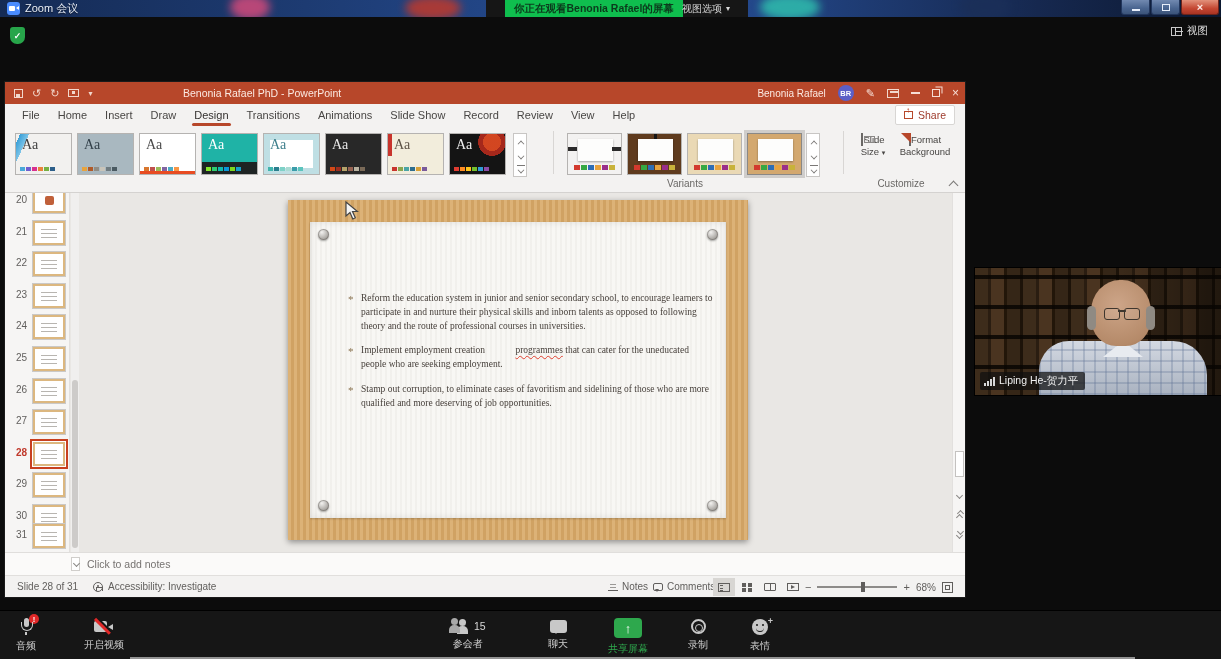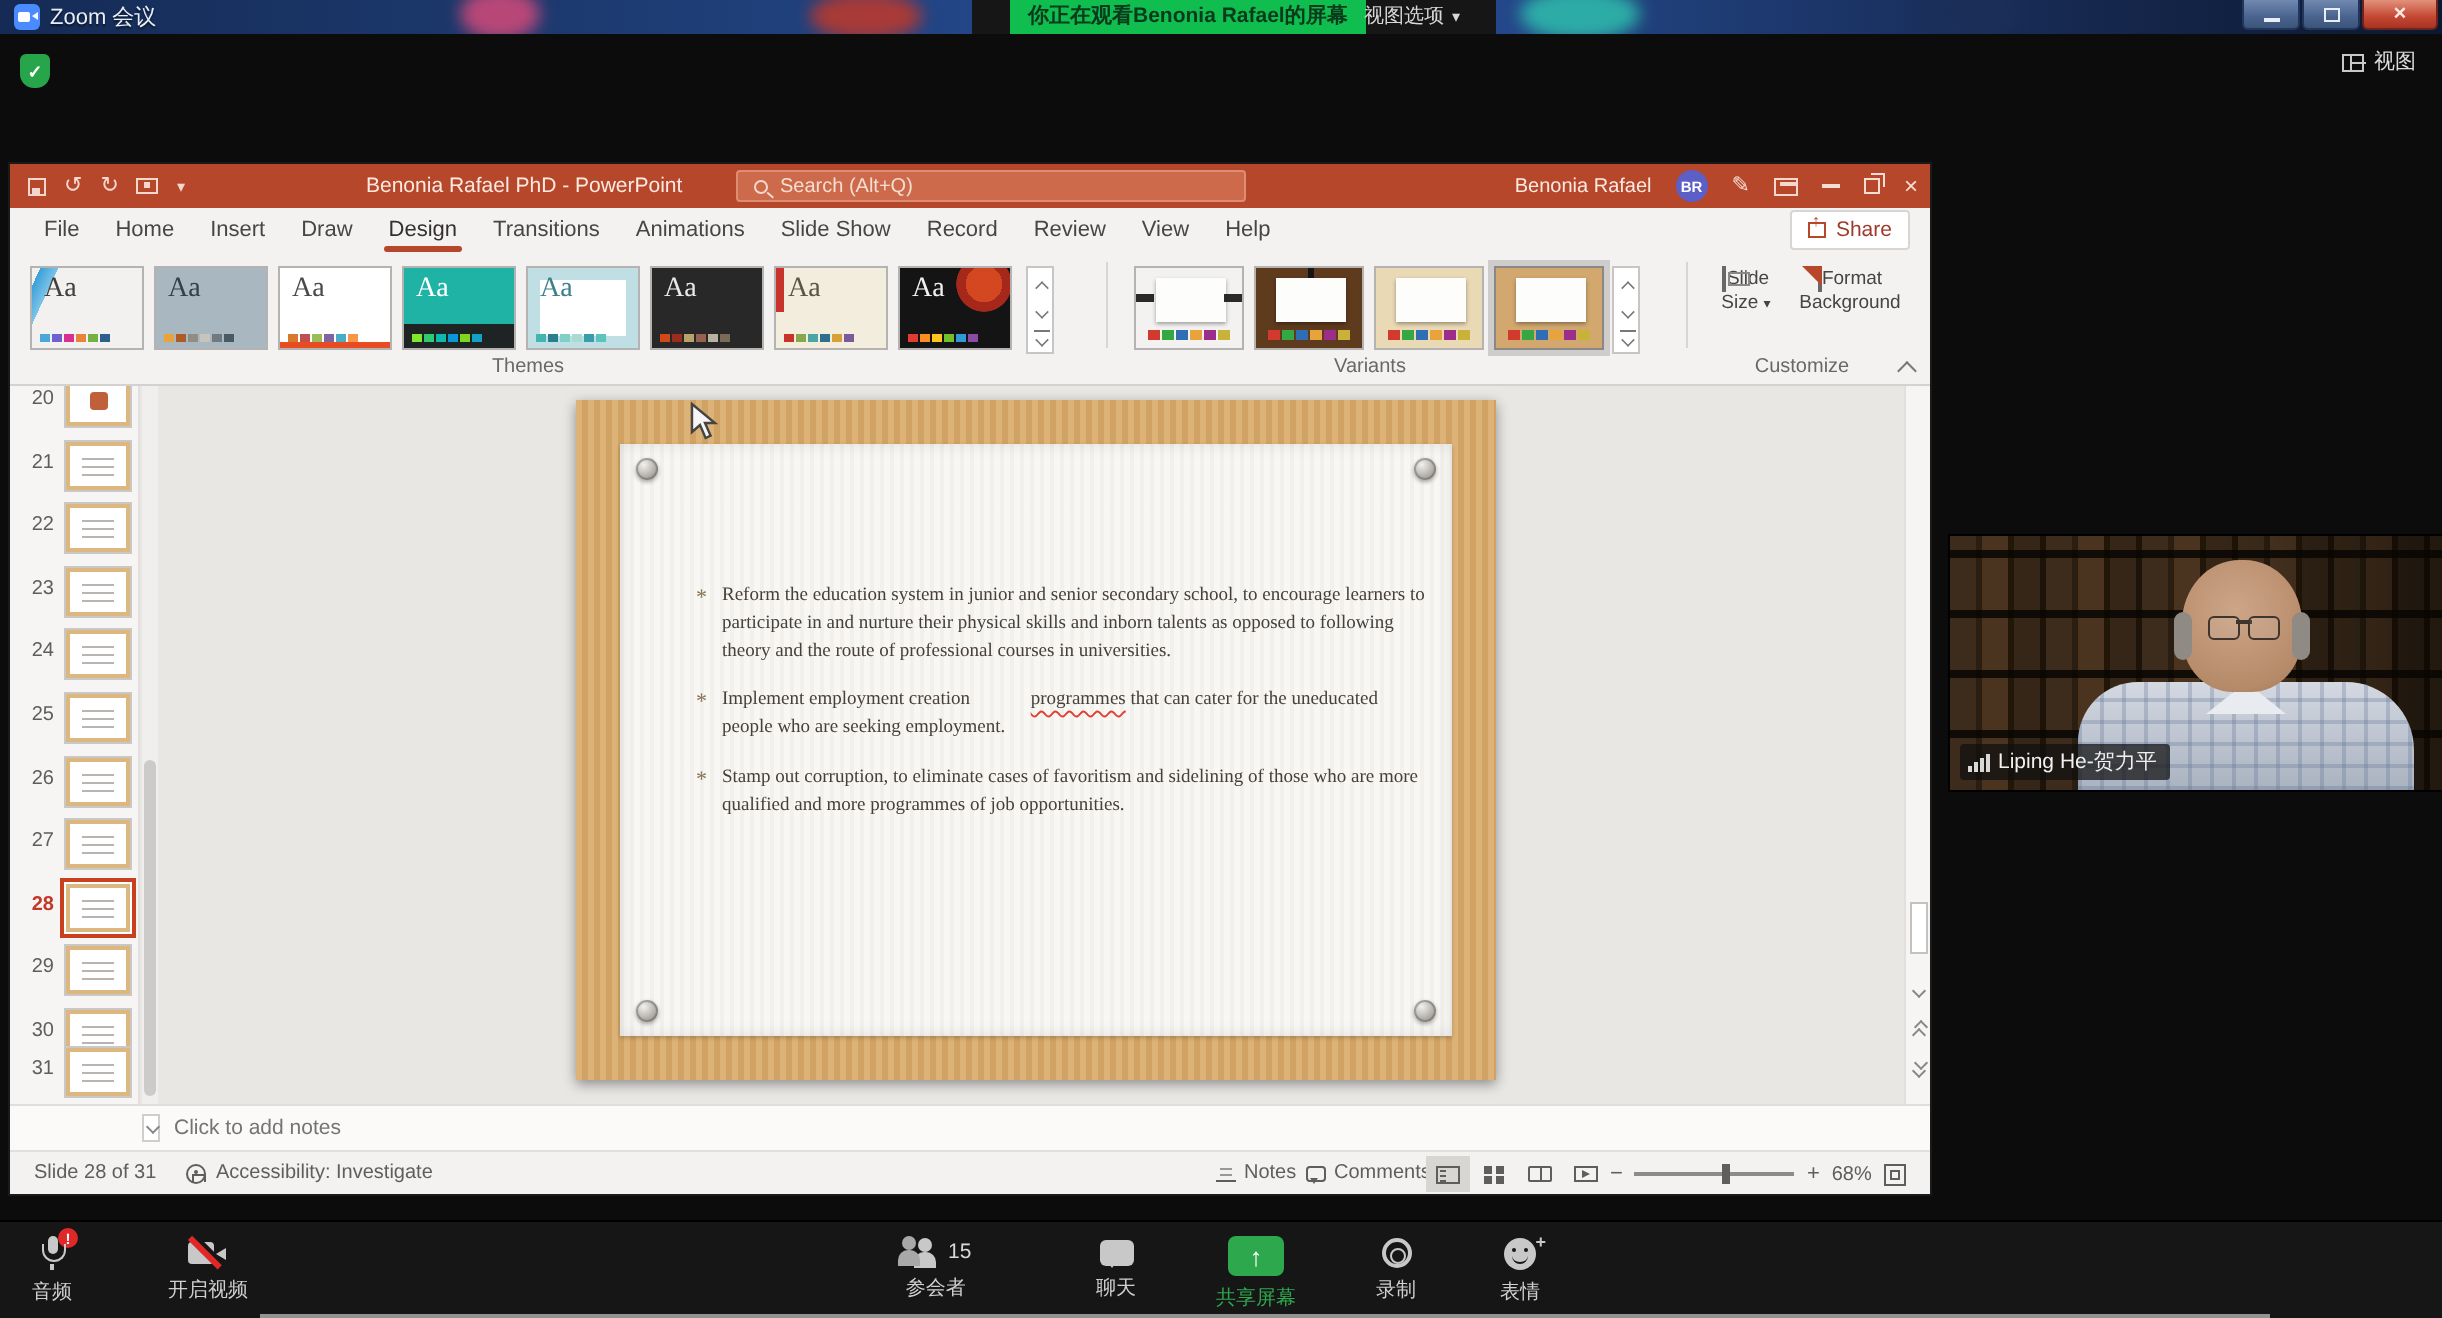--- a/index.html
+++ b/index.html
@@ -323,24 +323,20 @@
 
     <div class="ppt-titlebar" style="background: rgb(183, 71, 42);">
       <div class="qat">
         <span class="g-save"></span>
         <span class="g-arrow">↺</span>
         <span class="g-arrow">↻</span>
         <span class="g-present"></span>
         <span class="g-qcaret">▾</span>
       </div>
       <div class="ppt-title">Benonia Rafael PhD  -  PowerPoint</div>
-      <div class="ppt-search">
-        <span class="g-mag"></span>
-        <span>Search (Alt+Q)</span>
-      </div>
       <div class="tb-right">
         <span class="acct-name">Benonia Rafael</span>
         <span class="avatar">BR</span>
         <span class="g-pen">✎</span>
         <span class="g-ribopt"></span>
         <span class="g-wmin"></span>
         <span class="g-wmax"></span>
         <span class="g-wclose">×</span>
       </div>
     </div>
@@ -515,21 +511,20 @@
       <div class="cust-btn" style="left:846px">
         <span class="g-slidesize"></span>
         <span>Slide Size</span>
         <span style="font-size:7px;display:inline-block;">▾</span>
       </div>
       <div class="cust-btn" style="left:894px;width:52px">
         <span class="g-fmtbg"></span>
         <span>Format Background</span>
       </div>
 
-      <div class="grp-label" style="left:10px;width:498px">Themes</div>
       <div class="grp-label" style="left:562px;width:236px">Variants</div>
       <div class="grp-label" style="left:846px;width:100px">Customize</div>
       <span class="rib-collapse"></span>
     </div>
 
     <div class="ppt-body">
       <div class="thumb-panel">
         <div class="thumb-item" style="top:-6px">
             <span class="thumb-num">20</span>
             <span class="thumb-box">
@@ -610,21 +605,21 @@
       <div class="slide-canvas">
         <div class="slide">
           <div class="paper">
             <span class="pin tl"></span>
             <span class="pin tr"></span>
             <span class="pin bl"></span>
             <span class="pin br"></span>
             <div class="slide-text">
               <div class="bullet"><span>Reform the education system in junior and senior secondary school, to encourage learners to participate in and nurture their physical skills and inborn talents as opposed to following theory and the route of professional courses in universities.</span></div>
               <div class="bullet"><span>Implement employment creation </span><span class="sp">programmes</span><span> that can cater for the uneducated people who are seeking employment.</span></div>
-              <div class="bullet"><span>Stamp out corruption, to eliminate cases of favoritism and sidelining of those who are more qualified and more programmes of job opportunities.</span></div>
+              <div class="bullet"><span>Stamp out corruption, to eliminate cases of favoritism and sidelining of those who are more qualified and more deserving of job opportunities.</span></div>
             </div>
           </div>
         </div>
         <svg class="cursor" width="14" height="20" viewBox="0 0 14 20">
           <path d="M1,1 L1,15 L5,11.5 L7.8,18 L10.3,16.8 L7.5,10.5 L12.5,10.5 Z" fill="#f5f5f5" stroke="#444" stroke-width="1.2"></path>
         </svg>
       </div>
 
       <div class="v-scroll">
         <span class="v-thumb"></span>

